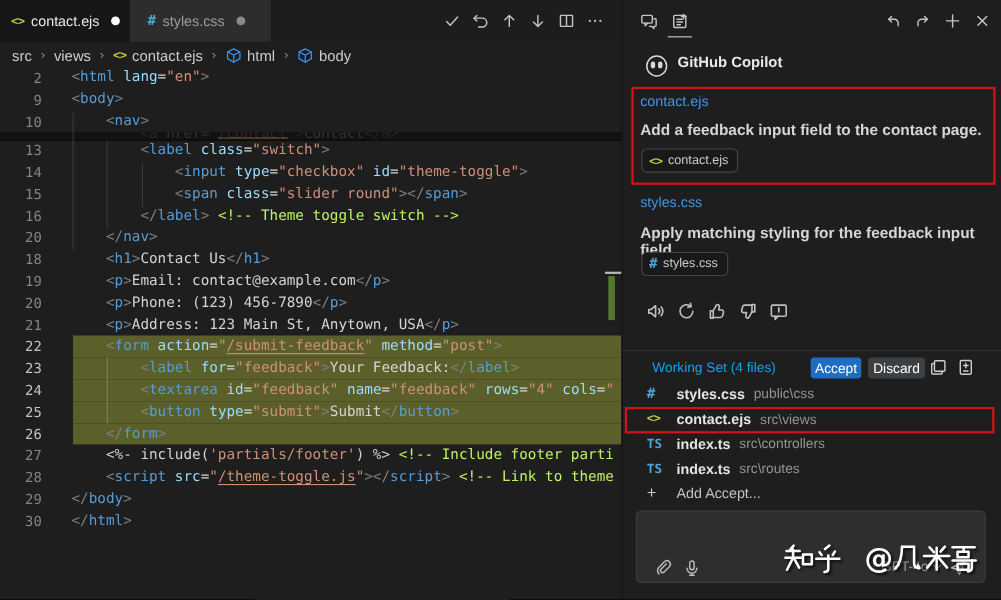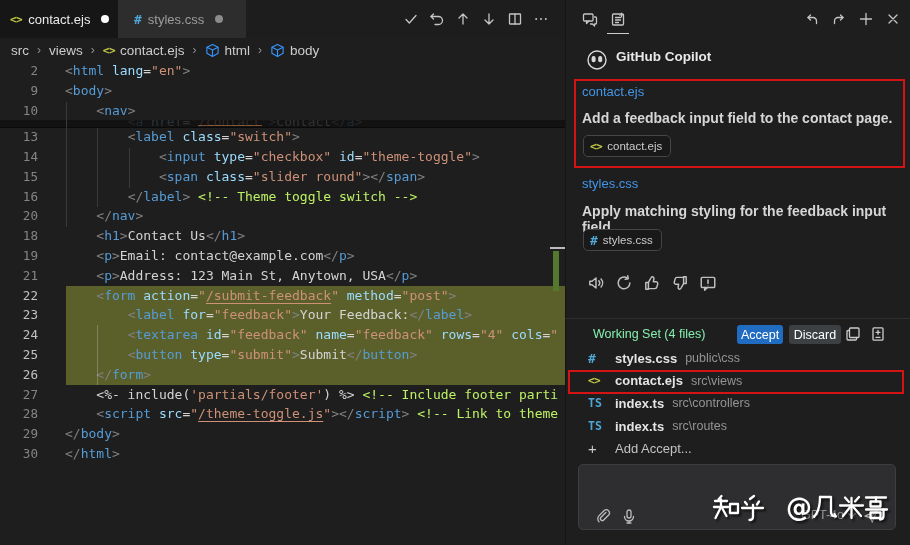--- a/index.html
+++ b/index.html
@@ -61,21 +61,21 @@
   .req-text{position:absolute;left:17px;font-size:14px;color:#d6d6d6;font-weight:bold;}
   .chip{position:absolute;left:18px;height:20px;border:1px solid #454547;border-radius:5px;
         background:#19191a;display:flex;align-items:center;padding:0 8px 0 6px;gap:5px;}
   .chip .lbl{font-size:11.5px;color:#cccccc;}
   .redbox{position:absolute;border:2px solid #d41414;z-index:30;pointer-events:none;}
   .fb-row{position:absolute;left:22px;top:274px;display:flex;gap:10px;}
   .fb-row .ibtn{width:18px;height:18px;color:#c0c0c0;}
   
   .ws{position:absolute;left:0;top:318px;width:345px;border-top:1px solid #2e2e30;}
   .ws-head{position:absolute;left:0;top:319px;width:345px;height:29px;}
-  .ws-label{position:absolute;left:28px;top:8px;font-size:12.5px;color:#86efac;}
+  .ws-label{position:absolute;left:28px;top:8px;font-size:12.5px;color:#0ea5e9;}
   .btn{position:absolute;top:6px;height:19px;border-radius:3px;font-size:12.5px;color:#ffffff;
        display:flex;align-items:center;justify-content:center;}
   .btn.accept{left:172px;width:46px;background:#1f6cc0;}
   .btn.discard{left:224px;width:52px;background:#3d4043;}
   .ws-icons{position:absolute;right:24px;top:7px;display:flex;gap:9px;}
   .ws-icons .ibtn{width:16px;height:16px;color:#cccccc;}
   .ws-rows{position:absolute;left:0;top:347px;width:345px;}
   .ws-row{height:22.6px;display:flex;align-items:center;padding-left:23px;}
   .ws-row .icw{width:20px;display:flex;}
   .ws-row .nm{font-size:13px;font-weight:bold;color:#e4e4e4;margin-left:7px;}
@@ -192,20 +192,21 @@
         <div class="uline"></div>
         <div class="dimline"><span class="ct"><span class="tk-x">        </span><span class="tk-p">&lt;</span><span class="tk-t">a</span><span class="tk-o"> </span><span class="tk-a">href</span><span class="tk-o">=</span><span class="tk-s">"</span><span class="tk-u">/contact</span><span class="tk-s">"</span><span class="tk-p">&gt;</span><span class="tk-x">Contact</span><span class="tk-p">&lt;/</span><span class="tk-t">a</span><span class="tk-p">&gt;</span></span></div>
       </div>
       <div class="cline"><span class="ln">13</span><span class="ct"><span class="tk-x">        </span><span class="tk-p">&lt;</span><span class="tk-t">label</span><span class="tk-o"> </span><span class="tk-a">class</span><span class="tk-o">=</span><span class="tk-s">"switch"</span><span class="tk-p">&gt;</span></span></div>
       <div class="cline"><span class="ln">14</span><span class="ct"><span class="tk-x">            </span><span class="tk-p">&lt;</span><span class="tk-t">input</span><span class="tk-o"> </span><span class="tk-a">type</span><span class="tk-o">=</span><span class="tk-s">"checkbox"</span><span class="tk-o"> </span><span class="tk-a">id</span><span class="tk-o">=</span><span class="tk-s">"theme-toggle"</span><span class="tk-p">&gt;</span></span></div>
       <div class="cline"><span class="ln">15</span><span class="ct"><span class="tk-x">            </span><span class="tk-p">&lt;</span><span class="tk-t">span</span><span class="tk-o"> </span><span class="tk-a">class</span><span class="tk-o">=</span><span class="tk-s">"slider round"</span><span class="tk-p">&gt;&lt;/</span><span class="tk-t">span</span><span class="tk-p">&gt;</span></span></div>
       <div class="cline"><span class="ln">16</span><span class="ct"><span class="tk-x">        </span><span class="tk-p">&lt;/</span><span class="tk-t">label</span><span class="tk-p">&gt;</span><span class="tk-x"> </span><span class="tk-c">&lt;!-- Theme toggle switch --&gt;</span></span></div>
       <div class="cline"><span class="ln">20</span><span class="ct"><span class="tk-x">    </span><span class="tk-p">&lt;/</span><span class="tk-t">nav</span><span class="tk-p">&gt;</span></span></div>
       <div class="cline"><span class="ln">18</span><span class="ct"><span class="tk-x">    </span><span class="tk-p">&lt;</span><span class="tk-t">h1</span><span class="tk-p">&gt;</span><span class="tk-x">Contact Us</span><span class="tk-p">&lt;/</span><span class="tk-t">h1</span><span class="tk-p">&gt;</span></span></div>
       <div class="cline"><span class="ln">19</span><span class="ct"><span class="tk-x">    </span><span class="tk-p">&lt;</span><span class="tk-t">p</span><span class="tk-p">&gt;</span><span class="tk-x">Email: contact@example.com</span><span class="tk-p">&lt;/</span><span class="tk-t">p</span><span class="tk-p">&gt;</span></span></div>
+      <div class="cline"><span class="ln">20</span><span class="ct"><span class="tk-x">    </span><span class="tk-p">&lt;</span><span class="tk-t">p</span><span class="tk-p">&gt;</span><span class="tk-x">Phone: (123) 456-7890</span><span class="tk-p">&lt;/</span><span class="tk-t">p</span><span class="tk-p">&gt;</span></span></div>
       <div class="cline"><span class="ln">21</span><span class="ct"><span class="tk-x">    </span><span class="tk-p">&lt;</span><span class="tk-t">p</span><span class="tk-p">&gt;</span><span class="tk-x">Address: 123 Main St, Anytown, USA</span><span class="tk-p">&lt;/</span><span class="tk-t">p</span><span class="tk-p">&gt;</span></span></div>
       <div class="cline hl"><span class="ln">22</span><span class="ct"><span class="tk-x">    </span><span class="tk-p">&lt;</span><span class="tk-t">form</span><span class="tk-o"> </span><span class="tk-a">action</span><span class="tk-o">=</span><span class="tk-s">"</span><span class="tk-u">/submit-feedback</span><span class="tk-s">"</span><span class="tk-o"> </span><span class="tk-a">method</span><span class="tk-o">=</span><span class="tk-s">"post"</span><span class="tk-p">&gt;</span></span></div>
       <div class="cline hl"><span class="ln">23</span><span class="ct"><span class="tk-x">        </span><span class="tk-p">&lt;</span><span class="tk-t">label</span><span class="tk-o"> </span><span class="tk-a">for</span><span class="tk-o">=</span><span class="tk-s">"feedback"</span><span class="tk-p">&gt;</span><span class="tk-x">Your Feedback:</span><span class="tk-p">&lt;/</span><span class="tk-t">label</span><span class="tk-p">&gt;</span></span></div>
       <div class="cline hl"><span class="ln">24</span><span class="ct"><span class="tk-x">        </span><span class="tk-p">&lt;</span><span class="tk-t">textarea</span><span class="tk-o"> </span><span class="tk-a">id</span><span class="tk-o">=</span><span class="tk-s">"feedback"</span><span class="tk-o"> </span><span class="tk-a">name</span><span class="tk-o">=</span><span class="tk-s">"feedback"</span><span class="tk-o"> </span><span class="tk-a">rows</span><span class="tk-o">=</span><span class="tk-s">"4"</span><span class="tk-o"> </span><span class="tk-a">cols</span><span class="tk-o">=</span><span class="tk-s">"</span></span></div>
       <div class="cline hl"><span class="ln">25</span><span class="ct"><span class="tk-x">        </span><span class="tk-p">&lt;</span><span class="tk-t">button</span><span class="tk-o"> </span><span class="tk-a">type</span><span class="tk-o">=</span><span class="tk-s">"submit"</span><span class="tk-p">&gt;</span><span class="tk-x">Submit</span><span class="tk-p">&lt;/</span><span class="tk-t">button</span><span class="tk-p">&gt;</span></span></div>
       <div class="cline hl"><span class="ln">26</span><span class="ct"><span class="tk-x">    </span><span class="tk-p">&lt;/</span><span class="tk-t">form</span><span class="tk-p">&gt;</span></span></div>
       <div class="cline"><span class="ln">27</span><span class="ct"><span class="tk-x">    </span><span class="tk-x">&lt;%- include(</span><span class="tk-s">'partials/footer'</span><span class="tk-x">) %&gt; </span><span class="tk-c">&lt;!-- Include footer parti</span></span></div>
       <div class="cline"><span class="ln">28</span><span class="ct"><span class="tk-x">    </span><span class="tk-p">&lt;</span><span class="tk-t">script</span><span class="tk-o"> </span><span class="tk-a">src</span><span class="tk-o">=</span><span class="tk-s">"</span><span class="tk-u">/theme-toggle.js</span><span class="tk-s">"</span><span class="tk-p">&gt;&lt;/</span><span class="tk-t">script</span><span class="tk-p">&gt;</span><span class="tk-x"> </span><span class="tk-c">&lt;!-- Link to theme</span></span></div>
       <div class="cline"><span class="ln">29</span><span class="ct"><span class="tk-p">&lt;/</span><span class="tk-t">body</span><span class="tk-p">&gt;</span></span></div>
       <div class="cline"><span class="ln">30</span><span class="ct"><span class="tk-p">&lt;/</span><span class="tk-t">html</span><span class="tk-p">&gt;</span></span></div>

